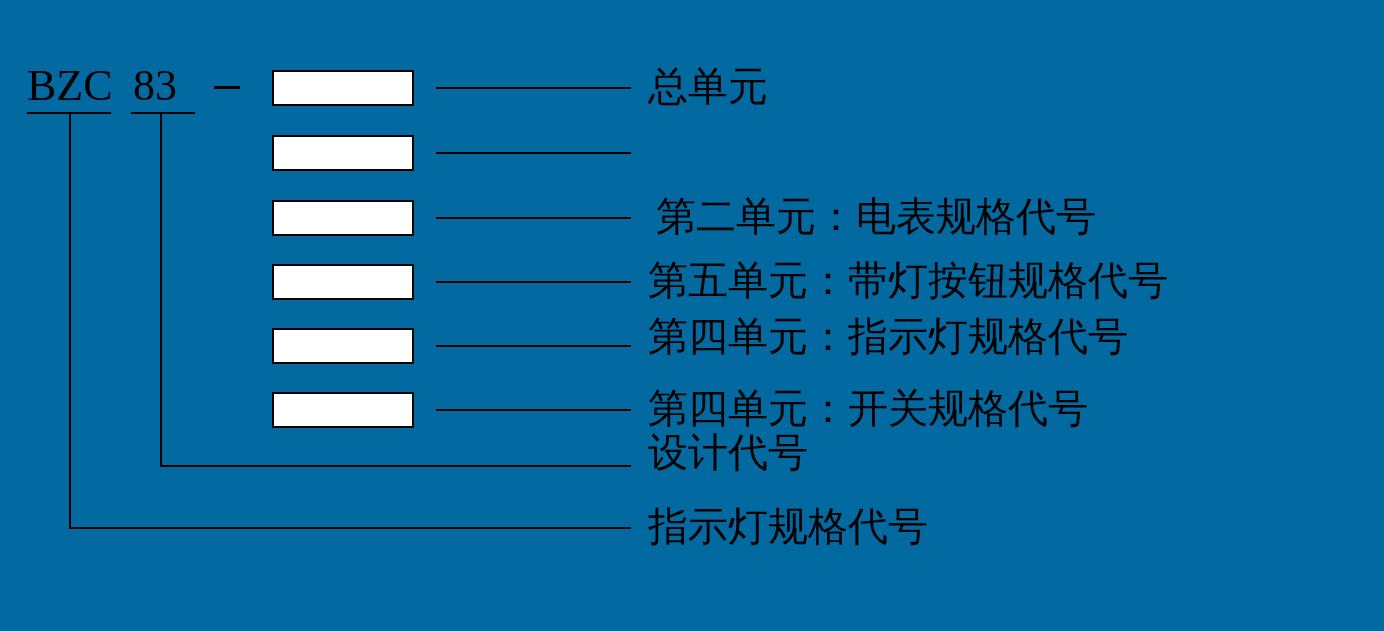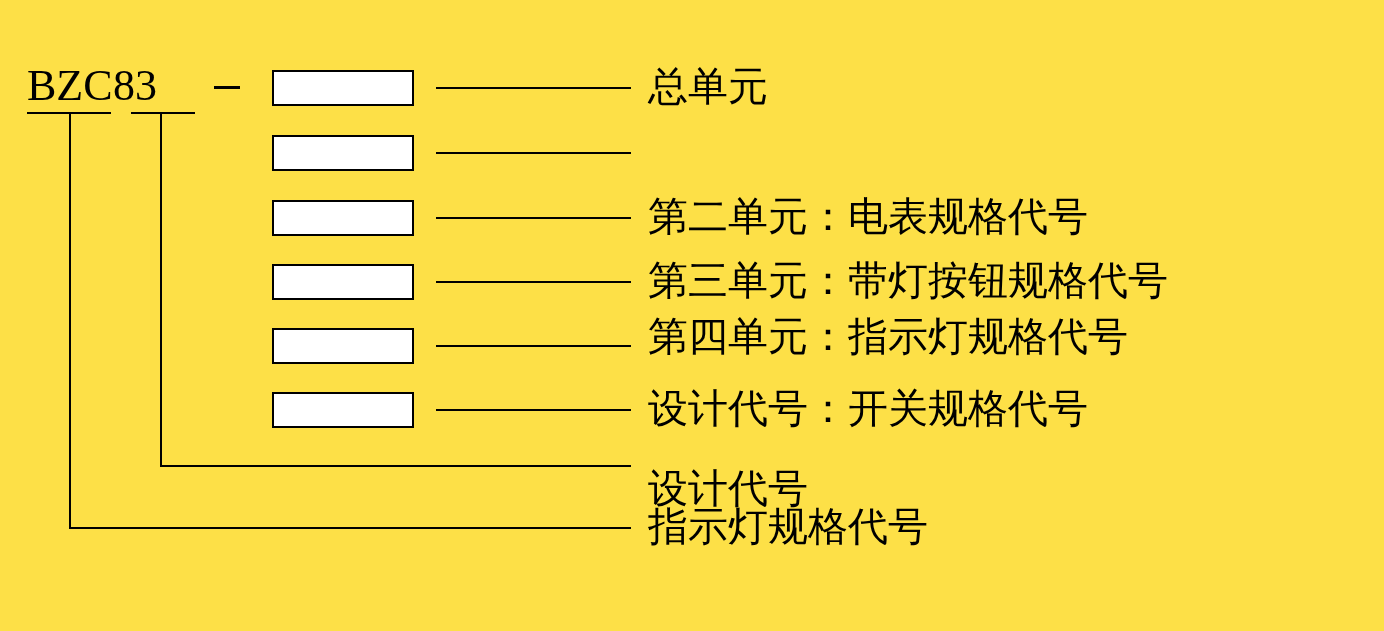--- a/index.html
+++ b/index.html
@@ -4,36 +4,36 @@
 <style>
   html, body {
     margin: 0;
     padding: 0;
     background: #ffffff;
   }
   #diagram {
     position: relative;
     width: 1384px;
     height: 631px;
-    background: #fde047;
+    background: #0369a1;
     font-family: "Liberation Serif", "DejaVu Serif", serif;
     overflow: hidden;
   }
 
   
   .code-text {
     position: absolute;
     font-family: "Liberation Serif", "DejaVu Serif", serif;
     font-size: 44px;
     color: #000000;
     line-height: 1;
     white-space: nowrap;
   }
   #code-bzc { left: 27px; top: 64px; }
-  #code-83  { left: 113px; top: 64px; }
+  #code-83  { left: 133px; top: 64px; }
 
   
   .hline {
     position: absolute;
     background: #000000;
     height: 2px;
   }
   .vline {
     position: absolute;
     background: #000000;
@@ -96,25 +96,25 @@
   <div class="hline" style="left:436px; top:87px;  width:195px;"></div>
   <div class="hline" style="left:436px; top:152px; width:195px;"></div>
   <div class="hline" style="left:436px; top:217px; width:195px;"></div>
   <div class="hline" style="left:436px; top:281px; width:195px;"></div>
   <div class="hline" style="left:436px; top:345px; width:195px;"></div>
   <div class="hline" style="left:436px; top:409px; width:195px;"></div>
 
   <div class="label" style="top:66px;">总单元</div>
 
 
-  <div class="label" style="top:196px;">第二单元：电表规格代号</div>
+  <div class="label" style="top:196px;margin-left:8px;">第二单元：电表规格代号</div>
 
-  <div class="label" style="top:260px;">第三单元：带灯按钮规格代号</div>
+  <div class="label" style="top:260px;">第五单元：带灯按钮规格代号</div>
 
   <div class="label" style="top:316px;">第四单元：指示灯规格代号</div>
 
-  <div class="label" style="top:388px;">设计代号：开关规格代号</div>
+  <div class="label" style="top:388px;">第四单元：开关规格代号</div>
 
-  <div class="label" style="top:468px;">设计代号</div>
+  <div class="label" style="top:432px;">设计代号</div>
 
   <div class="label" style="top:506px;">指示灯规格代号</div>
 
 </div>
 
 </body></html>

